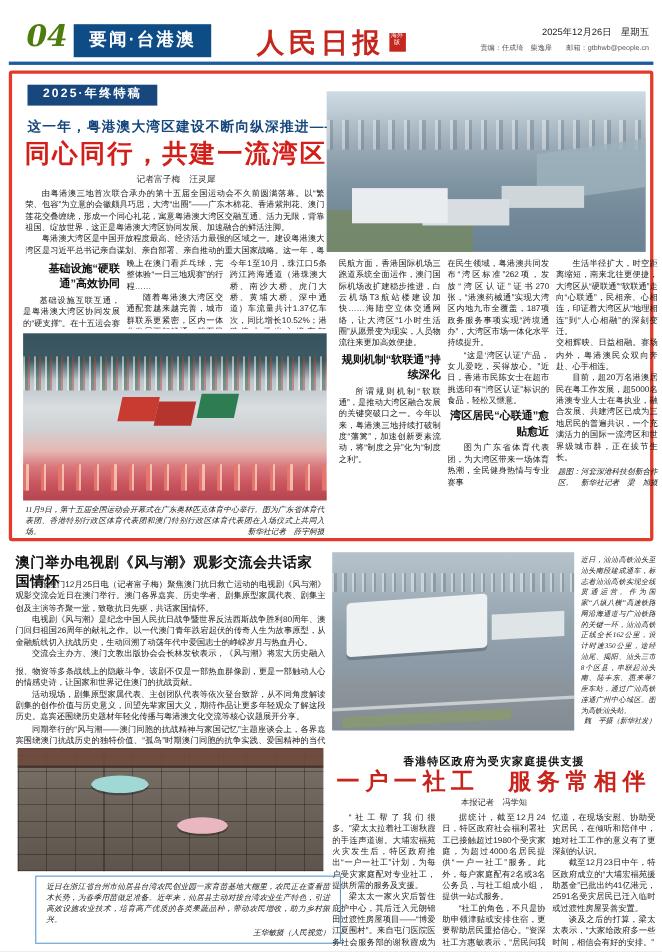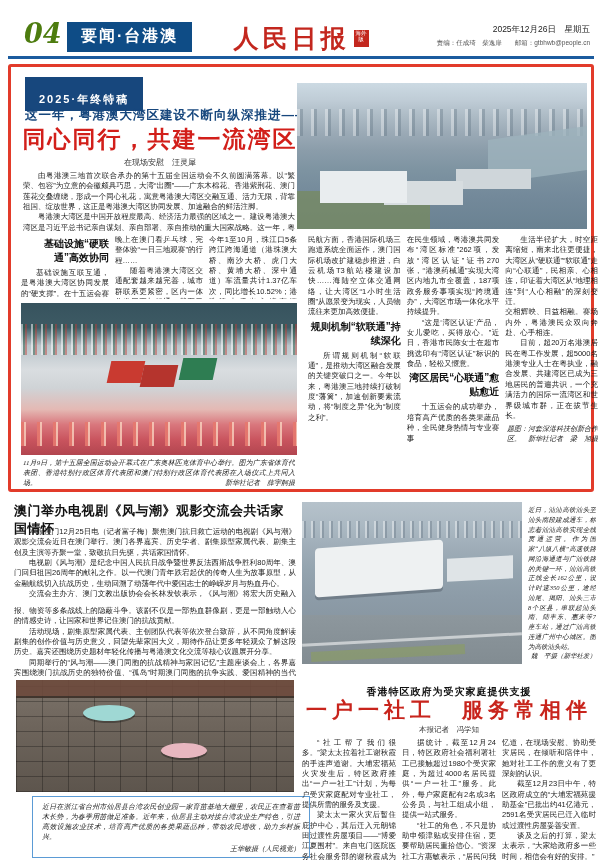--- a/index.html
+++ b/index.html
@@ -18,21 +18,21 @@
             background:#c3271e;color:#fff;font-size:5.5px;line-height:5.8px;text-align:center;
             padding-top:1px;box-sizing:border-box;word-break:break-all;}
   .dateblock{position:absolute;right:12px;top:24px;text-align:right;}
   .dateline1{font-size:8.5px;color:#222;}
   .dateline2{font-size:6.5px;color:#555;margin-top:3px;}
   .bluerule{position:absolute;left:8px;right:8px;top:56px;height:3px;background:#1b5b9e;}
   
   .featurebox{position:absolute;left:8px;top:64px;width:586px;height:428px;
               border:3px solid #e23b2a;border-radius:3px;box-sizing:border-box;background:#fff;}
   .fbadge{position:absolute;left:14px;top:10px;background:#17477d;color:#fff;
-          font-size:11px;font-weight:bold;letter-spacing:2px;padding:15px 14px 4px;}
+          font-size:11px;font-weight:bold;letter-spacing:2px;padding:0 14px 4px;}
   .fkicker{position:absolute;left:14px;top:40px;color:#17477d;font-weight:bold;
            font-size:12.5px;letter-spacing:1px;}
   .fheadline{position:absolute;left:10px;top:57px;width:278px;text-align:center;
              font-family:"DejaVu Serif",serif;font-weight:bold;font-size:23px;
              color:#d21f1a;letter-spacing:2px;white-space:nowrap;}
   .fbyline{position:absolute;left:14px;top:90px;width:270px;text-align:center;
            font-size:8px;color:#333;}
   .flead{position:absolute;left:12px;top:104px;width:272px;height:60px;overflow:hidden;}
   .bp{margin:0;font-size:7.5px;line-height:1.38;text-align:justify;text-indent:2em;}
   .bp.cont{text-indent:0;}
@@ -120,21 +120,21 @@
   <div class="dateblock">
     <div class="dateline1">2025年12月26日　星期五</div>
     <div class="dateline2">责编：任成琦　柴逸扉　　邮箱：gtbhwb@people.cn</div>
   </div>
   <div class="bluerule"></div>
 
   <div class="featurebox">
     <div class="fbadge">2025·年终特稿</div>
     <div class="fkicker">这一年，粤港澳大湾区建设不断向纵深推进——</div>
     <div class="fheadline">同心同行，共建一流湾区</div>
-    <div class="fbyline">在现场安慰　汪灵犀</div>
+    <div class="fbyline">记者富子梅　汪灵犀</div>
 
     <div class="photo photo1">
       <div class="p1-towers"></div>
       <div class="p1-river"></div>
       <div class="p1-green"></div>
       <div class="p1-bldg"></div>
     </div>
 
     <div class="flead">
       <p class="bp">由粤港澳三地首次联合承办的第十五届全国运动会不久前圆满落幕。以“繁荣、包容”为立意的会徽颇具巧思，大湾“出圈”——广东木棉花、香港紫荆花、澳门莲花交叠缠绕，形成一个同心礼花，寓意粤港澳大湾区交融互通、活力无限，背靠祖国、绽放世界，这正是粤港澳大湾区协同发展、加速融合的鲜活注脚。</p>
@@ -170,21 +170,21 @@
     <div class="colsR">
       <div class="col">
         <p class="bp cont">民航方面，香港国际机场三跑道系统全面运作，澳门国际机场改扩建稳步推进，白云机场T3航站楼建设加快……海陆空立体交通网络，让大湾区“1小时生活圈”从愿景变为现实，人员物流往来更加高效便捷。</p>
         <h3 class="subhead">规则机制“软联通”持续深化</h3>
         <p class="bp">所谓规则机制“软联通”，是推动大湾区融合发展的关键突破口之一。今年以来，粤港澳三地持续打破制度“藩篱”，加速创新要素流动，将“制度之异”化为“制度之利”。</p>
       </div>
       <div class="col">
         <p class="bp cont">在民生领域，粤港澳共同发布“湾区标准”262项，发放“湾区认证”证书270张，“港澳药械通”实现大湾区内地九市全覆盖，187项政务服务事项实现“跨境通办”，大湾区市场一体化水平持续提升。</p>
         <p class="bp">“这是‘湾区认证’产品，女儿爱吃，买得放心。”近日，香港市民陈女士在超市挑选印有“湾区认证”标识的食品，轻松又惬意。</p>
         <h3 class="subhead">湾区居民“心联通”愈贴愈近</h3>
-        <p class="bp">十五运会的成功举办，培育高产优质的各类果蔬品种，全民健身热情与专业赛事</p>
+        <p class="bp">图为广东省体育代表团，为大湾区带来一场体育热潮，全民健身热情与专业赛事</p>
       </div>
       <div class="col">
         <p class="bp">生活半径扩大，时空距离缩短，南来北往更便捷，大湾区从“硬联通”“软联通”走向“心联通”，民相亲、心相连，印证着大湾区从“地理相连”到“人心相融”的深刻变迁。</p>
         <p class="bp cont">交相辉映、日益相融。赛场内外，粤港澳民众双向奔赴、心手相连。</p>
         <p class="bp">目前，超20万名港澳居民在粤工作发展，超5000名港澳专业人士在粤执业，融合发展、共建湾区已成为三地居民的普遍共识，一个充满活力的国际一流湾区和世界级城市群，正在拔节生长。</p>
         <p class="titlenote">题图：河套深港科技创新合作区。　新华社记者　梁　旭摄</p>
       </div>
     </div>
   </div>
 

